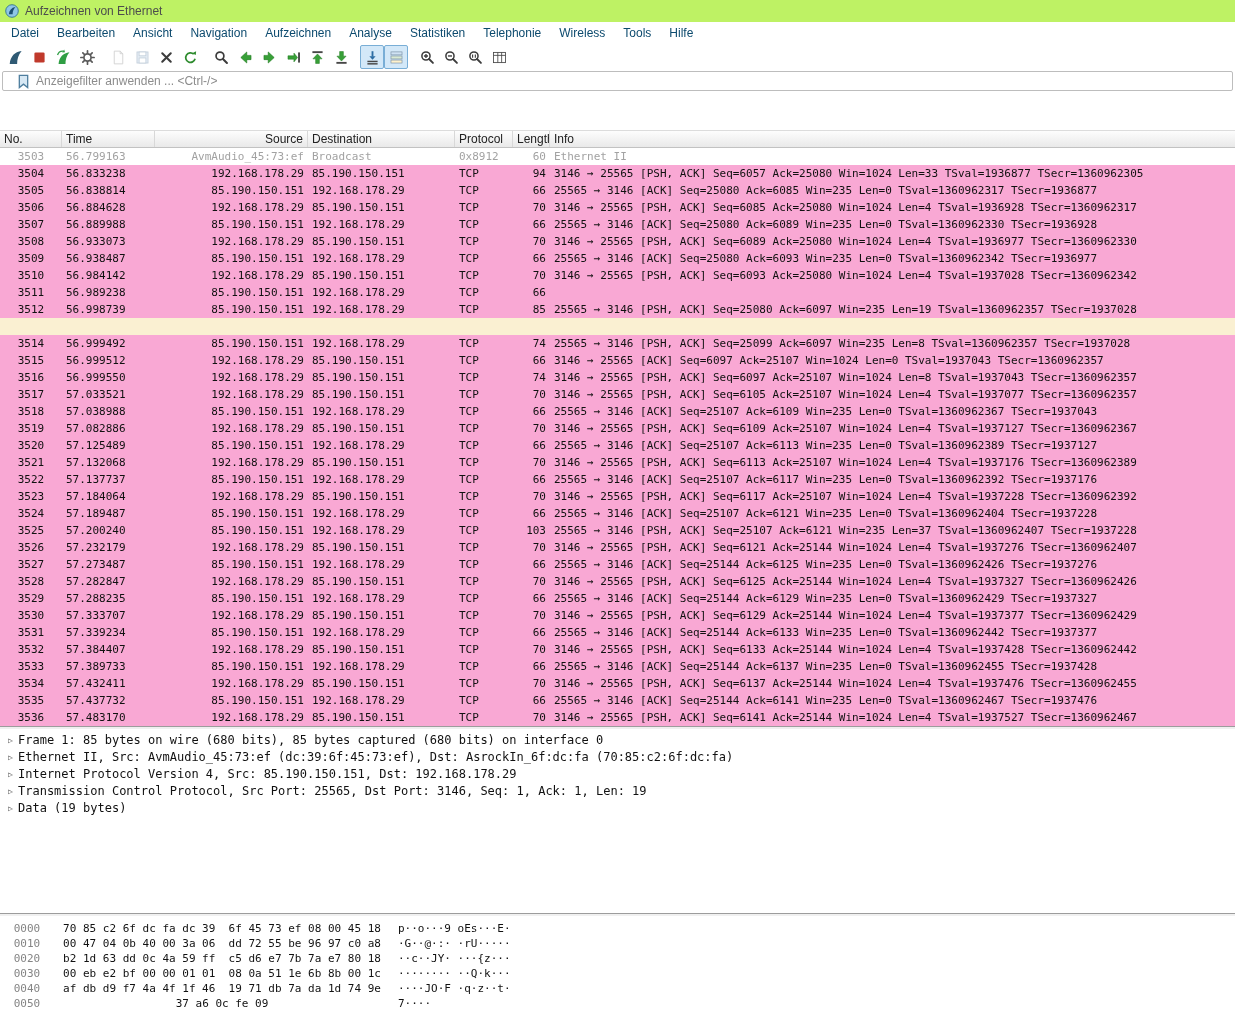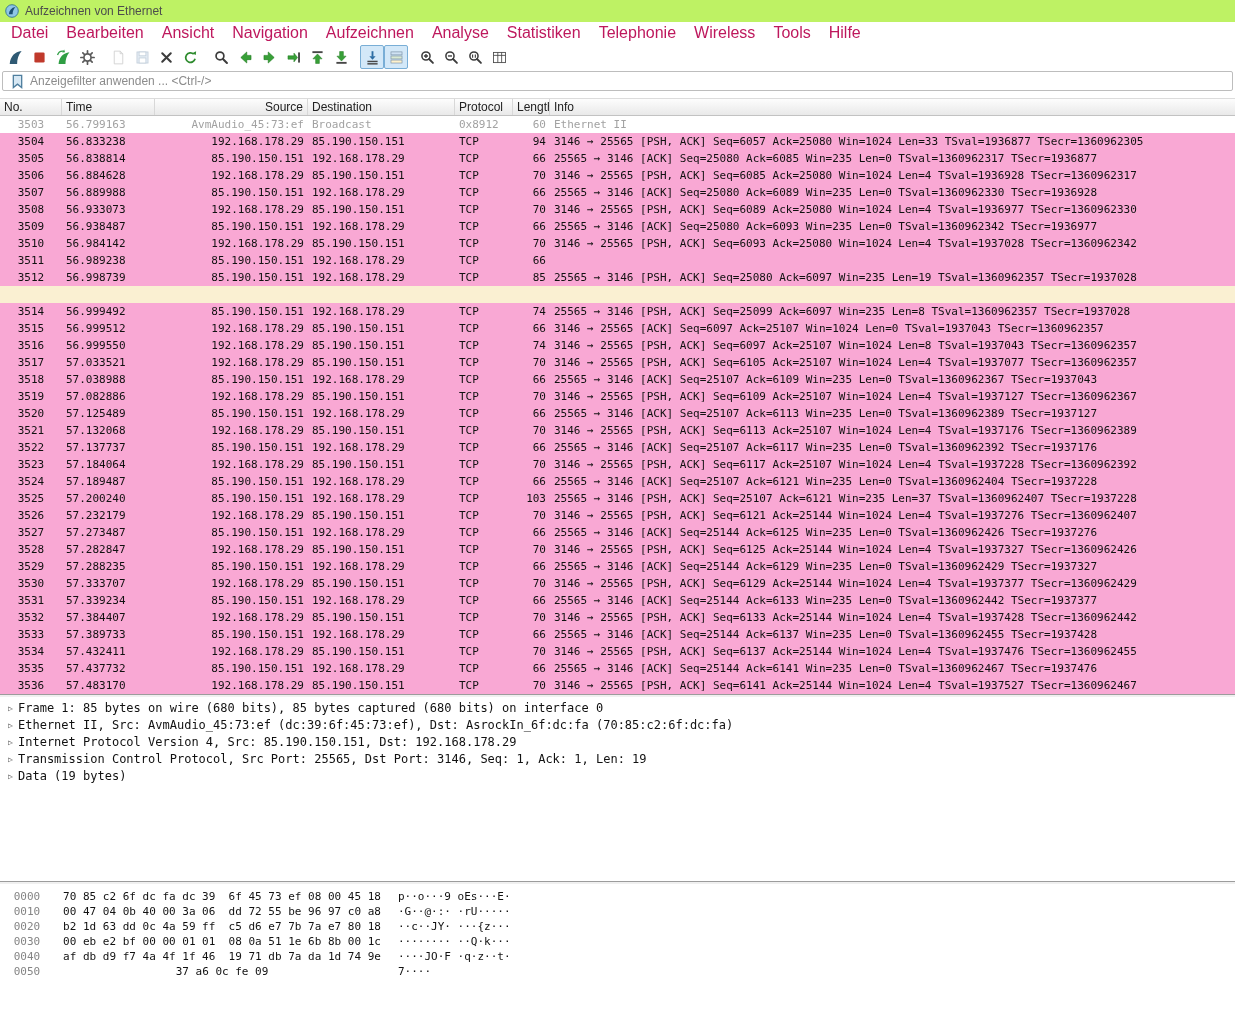--- a/index.html
+++ b/index.html
@@ -6,45 +6,45 @@
   html,body { width:1235px; height:1010px; background:#ffffff; overflow:hidden;
               font-family:"Liberation Sans", sans-serif; }
 
   
   #titlebar { height:22px; display:flex; align-items:center; gap:6px; padding-left:5px; background:#bef264; }
   #titlebar .app-ico { width:14px; height:14px; flex:0 0 auto; }
   #window-title { font-size:12px; color:#4d4d4d; }
 
   
   #menubar { height:22px; display:flex; align-items:center; padding-left:2px; background:#fff; }
-  .menu-item { font-size:16px; color:#be185d; padding:3px 9px; cursor:default; white-space:nowrap; }
+  .menu-item { font-size:12px; color:#0c4a6e; padding:3px 9px; cursor:default; white-space:nowrap; }
 
   
   #toolbar { height:26px; display:flex; align-items:center; padding:1px 3px; background:#fff; }
   .tb-btn { width:24px; height:24px; display:flex; align-items:center; justify-content:center;
             border:1px solid transparent; border-radius:2px; flex:0 0 auto; }
   .tb-btn.active { background:#d3e8f8; border-color:#79aed6; }
   .tb-btn.disabled { opacity:.35; }
   .tb-ico { width:17px; height:17px; }
   .tb-sep { width:7px; flex:0 0 auto; }
 
   
   #filterbar { height:24px; padding:1px 2px; background:#fff; }
   #filter-wrap { height:20px; border:1px solid #bdbdbd; border-radius:2px; background:#fff;
-                 display:flex; align-items:center; gap:6px; padding:0 8px; }
+                 display:flex; align-items:center; gap:6px; padding:0 14px; }
   #filter-input { border:none; outline:none; flex:1; font-size:12px; color:#333; background:transparent;
                   font-family:"Liberation Sans", sans-serif; }
   #filter-input::placeholder { color:#8c8c8c; }
 
   #plist-spacer { height:4px; background:#fff; }
 
   
   #plist-header { height:18px; display:flex; background:linear-gradient(#fdfdfd,#e9e9e9);
                   border-top:1px solid #dcdcdc; border-bottom:1px solid #c2c2c2;
-                  font-size:12px; color:#222; }
+                  font-size:12px; color:#222;margin-top:32px; }
   .hcell { padding:1px 4px; border-right:1px solid #d8d8d8; white-space:nowrap; overflow:hidden; }
   .col0 { width:62px; }  .col1 { width:93px; } .col2 { width:153px;text-align:right; } .col3 { width:147px; }
   .col4 { width:58px; }  .col5 { width:37px; } .col6 { flex:1; border-right:none; }
 
   #plist-body { font-family:"DejaVu Sans Mono","Liberation Mono",monospace; font-size:11px; color:#111; }
   .prow { display:flex; height:17px; line-height:17px; white-space:nowrap; cursor:default; }
   .pcell { overflow:hidden; padding:0 4px; }
   .pcell.col0 { text-align:center; }
   .pcell.col5 { text-align:right; }
   .prow.tcp   { background:#f9a8d4; }

